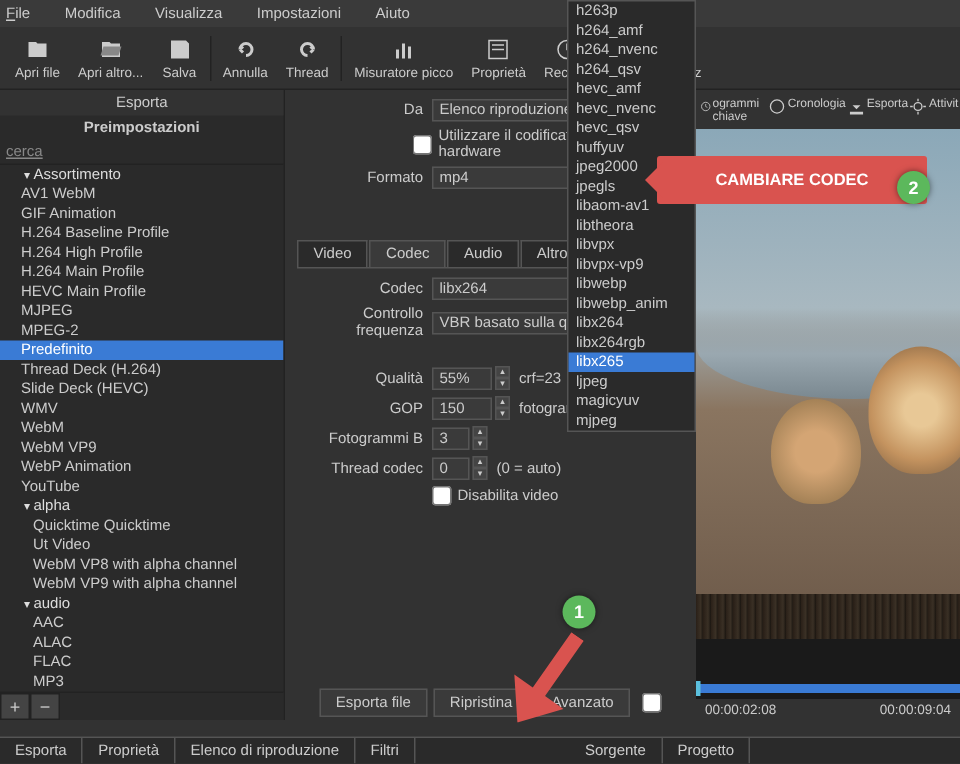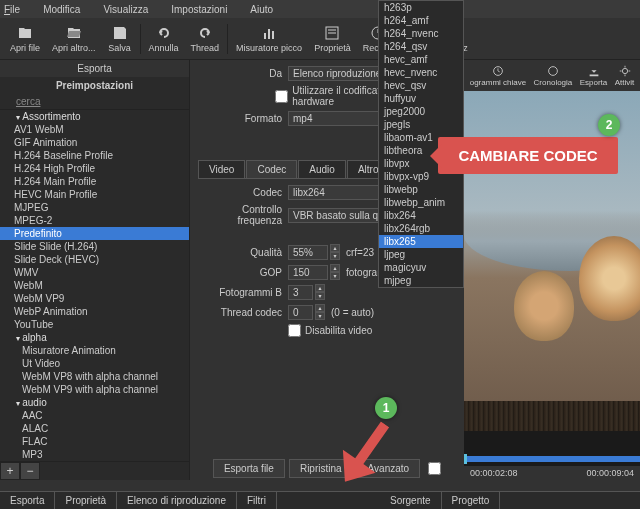--- a/index.html
+++ b/index.html
@@ -8,21 +8,21 @@
 .menubar span { color: #ccc; }
 .menubar span u { text-decoration: underline; }
 .toolbar { display: flex; background: #323232; height: 42px; align-items: center; padding: 2px 4px; gap: 0; border-bottom: 1px solid #222; }
 .tool-btn { display: flex; flex-direction: column; align-items: center; justify-content: center; padding: 2px 6px; font-size: 9px; color: #ccc; gap: 2px; min-width: 36px; }
 .tool-btn svg { width: 16px; height: 16px; }
 .tool-sep { width: 1px; height: 30px; background: #222; margin: 0 2px; }
 .main { display: flex; height: 420px; }
 .left-panel { width: 190px; background: #2a2a2a; display: flex; flex-direction: column; border-right: 1px solid #222; }
 .lp-title { background: #323232; text-align: center; padding: 3px; font-size: 10px; }
 .lp-subtitle { text-align: center; padding: 3px; font-size: 10px; font-weight: bold; }
-.lp-search { padding: 2px 16px; font-size: 10px; color: #888; border-bottom: 1px solid #222; text-decoration: underline; }
+.lp-search { padding: 2px 4px; font-size: 10px; color: #888; border-bottom: 1px solid #222; text-decoration: underline; }
 .tree { overflow-y: auto; flex: 1; font-size: 10px; }
 .tree-item { padding: 1px 4px 1px 14px; white-space: nowrap; }
 .tree-group { padding: 1px 4px 1px 16px; color: #ddd; }
 .tree-group::before { content: "▾ "; font-size: 8px; }
 .tree-sub { padding-left: 22px; }
 .tree-item.sel { background: #3a7bd5; color: #fff; }
 .lp-footer { display: flex; background: #2a2a2a; border-top: 1px solid #222; }
 .lp-footer-btn { width: 20px; height: 18px; display: flex; align-items: center; justify-content: center; background: #444; border: 1px solid #222; color: #ccc; font-size: 12px; }
 .center-panel { flex: 1; background: #323232; padding: 6px 8px; position: relative; }
 .form-row { display: flex; align-items: center; margin-bottom: 4px; font-size: 10px; }
@@ -37,32 +37,32 @@
 .form-input { background: #3a3a3a; border: 1px solid #555; color: #ccc; padding: 1px 4px; font-size: 10px; width: 40px; }
 .stepper { display: inline-flex; flex-direction: column; margin-left: 2px; }
 .stepper span { font-size: 6px; line-height: 6px; background: #444; border: 1px solid #555; width: 10px; text-align: center; }
 .center-footer { position: absolute; bottom: 2px; left: 0; right: 0; display: flex; justify-content: center; gap: 4px; }
 .cf-btn { background: #3a3a3a; border: 1px solid #555; color: #ccc; padding: 3px 10px; font-size: 10px; }
 .dropdown-list { position: absolute; top: 0; left: 378px; width: 86px; background: #2a2a2a; border: 1px solid #555; z-index: 10; }
 .dropdown-list div { padding: 1px 5px; font-size: 10px; }
 .dropdown-list div.sel { background: #3a7bd5; color: #fff; }
 .right-panel { width: 176px; background: #1a1a1a; position: relative; }
 .rp-toolbar { display: flex; justify-content: space-around; padding: 4px 2px; background: #323232; }
-.rp-tool { display: flex; flex-direction: column; align-items: center; font-size: 8px; color: #ccc; }
+.rp-tool { display: flex; flex-direction: row; font-size: 8px; color: #ccc; }
 .rp-tool svg { width: 14px; height: 14px; }
 .preview { position: relative; width: 100%; height: 340px; background: linear-gradient(180deg, #8ba8b8 0%, #a8b8c0 35%, #8a7560 55%, #6b5848 100%); overflow: hidden; }
 .balloon1 { position: absolute; top: 180px; left: 50px; width: 60px; height: 70px; background: radial-gradient(circle, #d4a574 30%, #8b6f47 100%); border-radius: 50% 50% 45% 45%; }
 .balloon2 { position: absolute; top: 145px; left: 115px; width: 70px; height: 85px; background: radial-gradient(circle, #e8c896 20%, #c4935f 60%, #7a5c3e 100%); border-radius: 50% 50% 45% 45%; }
 .hills { position: absolute; top: 120px; left: 0; right: 0; height: 60px; background: linear-gradient(180deg, transparent, #9aa8b0 50%, #7a8890); border-radius: 0 0 40% 60%; }
 .crowd { position: absolute; bottom: 0; left: 0; right: 0; height: 30px; background: repeating-linear-gradient(90deg, #2a2018 0, #3a3025 3px, #1a1510 5px); }
 .timeline { position: absolute; bottom: 18px; left: 0; right: 0; height: 6px; background: #3a7bd5; }
 .timeline::before { content: ""; position: absolute; left: 0; top: -2px; width: 3px; height: 10px; background: #5bc0de; }
 .time-labels { position: absolute; bottom: 4px; left: 0; right: 0; display: flex; justify-content: space-between; padding: 0 6px; font-size: 8px; color: #ccc; }
 .time-status { position: absolute; bottom: 0; left: 0; right: 0; display: flex; justify-content: space-between; padding: 2px 6px; font-size: 9px; background: #323232; }
-.callout { position: absolute; top: 104px; left: 438px; width: 180px; background: #d9534f; color: #fff; padding: 10px 8px; text-align: center; font-weight: bold; font-size: 15px; z-index: 20; border-radius: 2px; margin-top: 33px; }
+.callout { position: absolute; top: 104px; left: 438px; width: 180px; background: #d9534f; color: #fff; padding: 10px 8px; text-align: center; font-weight: bold; font-size: 11px; z-index: 20; border-radius: 2px; }
 .callout::before { content: ""; position: absolute; left: -20px; top: 50%; transform: translateY(-50%); border: 12px solid transparent; border-right-color: #d9534f; }
 .num-badge { position: absolute; width: 22px; height: 22px; border-radius: 50%; background: #5cb85c; color: #fff; display: flex; align-items: center; justify-content: center; font-size: 12px; font-weight: bold; z-index: 25; box-shadow: 0 0 4px rgba(0,0,0,0.5); }
 .badge1 { top: 397px; left: 375px; }
 .badge2 { top: 114px; left: 598px; }
 .arrow-red { position: absolute; top: 418px; left: 335px; z-index: 15; transform: rotate(35deg); }
 .bottom-tabs { position: absolute; bottom: 0; left: 0; width: 380px; display: flex; background: #2a2a2a; border-top: 1px solid #555; }
 .bottom-tab { padding: 3px 10px; font-size: 10px; border-right: 1px solid #555; }
 .right-bottom { position: absolute; bottom: 0; right: 0; width: 260px; display: flex; background: #2a2a2a; border-top: 1px solid #555; }
 </style>
 </head>
@@ -152,29 +152,29 @@
       <div class="tree-group">Assortimento</div>
       <div class="tree-item">AV1 WebM</div>
       <div class="tree-item">GIF Animation</div>
       <div class="tree-item">H.264 Baseline Profile</div>
       <div class="tree-item">H.264 High Profile</div>
       <div class="tree-item">H.264 Main Profile</div>
       <div class="tree-item">HEVC Main Profile</div>
       <div class="tree-item">MJPEG</div>
       <div class="tree-item">MPEG-2</div>
       <div class="tree-item sel">Predefinito</div>
-      <div class="tree-item">Slide Slide (H.264)</div>
+      <div class="tree-item">Thread Deck (H.264)</div>
       <div class="tree-item">Slide Deck (HEVC)</div>
       <div class="tree-item">WMV</div>
       <div class="tree-item">WebM</div>
       <div class="tree-item">WebM VP9</div>
       <div class="tree-item">WebP Animation</div>
       <div class="tree-item">YouTube</div>
       <div class="tree-group">alpha</div>
-      <div class="tree-item tree-sub">Misuratore Animation</div>
+      <div class="tree-item tree-sub">Quicktime Quicktime</div>
       <div class="tree-item tree-sub">Ut Video</div>
       <div class="tree-item tree-sub">WebM VP8 with alpha channel</div>
       <div class="tree-item tree-sub">WebM VP9 with alpha channel</div>
       <div class="tree-group">audio</div>
       <div class="tree-item tree-sub">AAC</div>
       <div class="tree-item tree-sub">ALAC</div>
       <div class="tree-item tree-sub">FLAC</div>
       <div class="tree-item tree-sub">MP3</div>
 
     </div>

